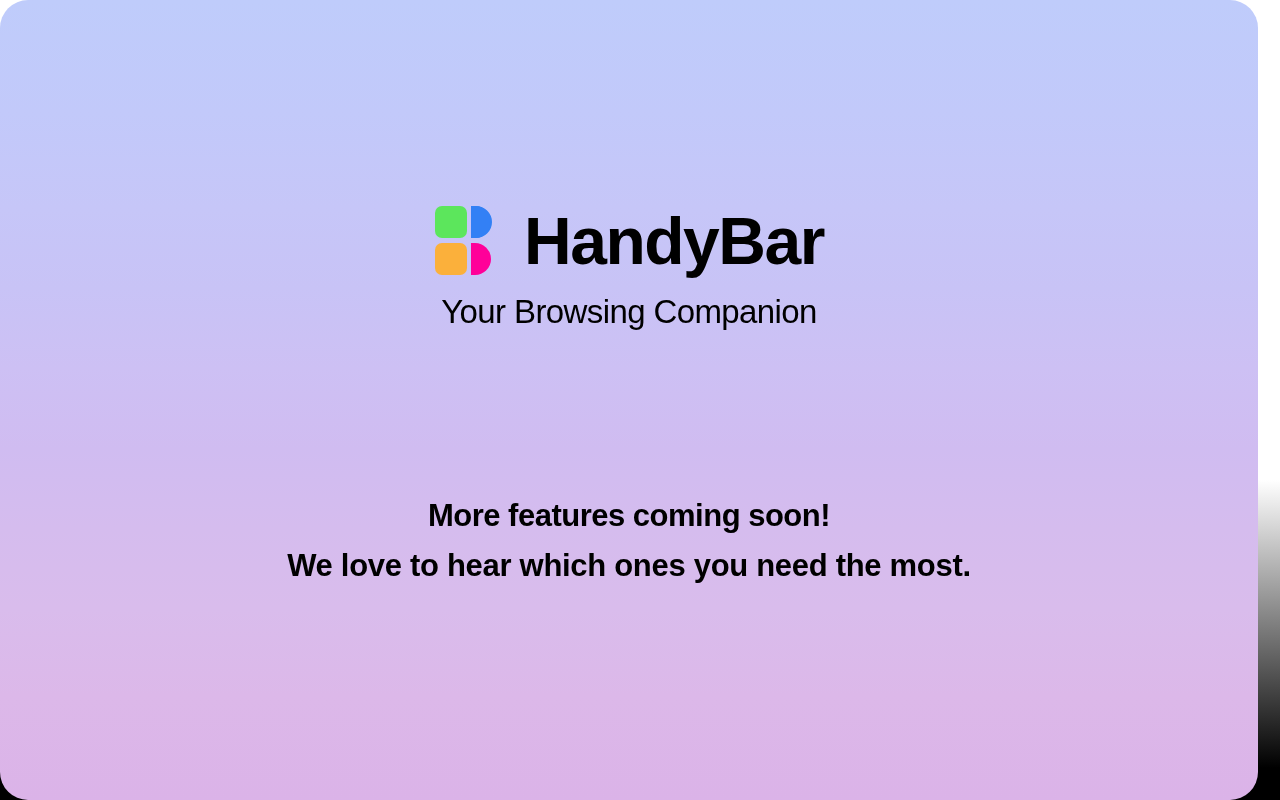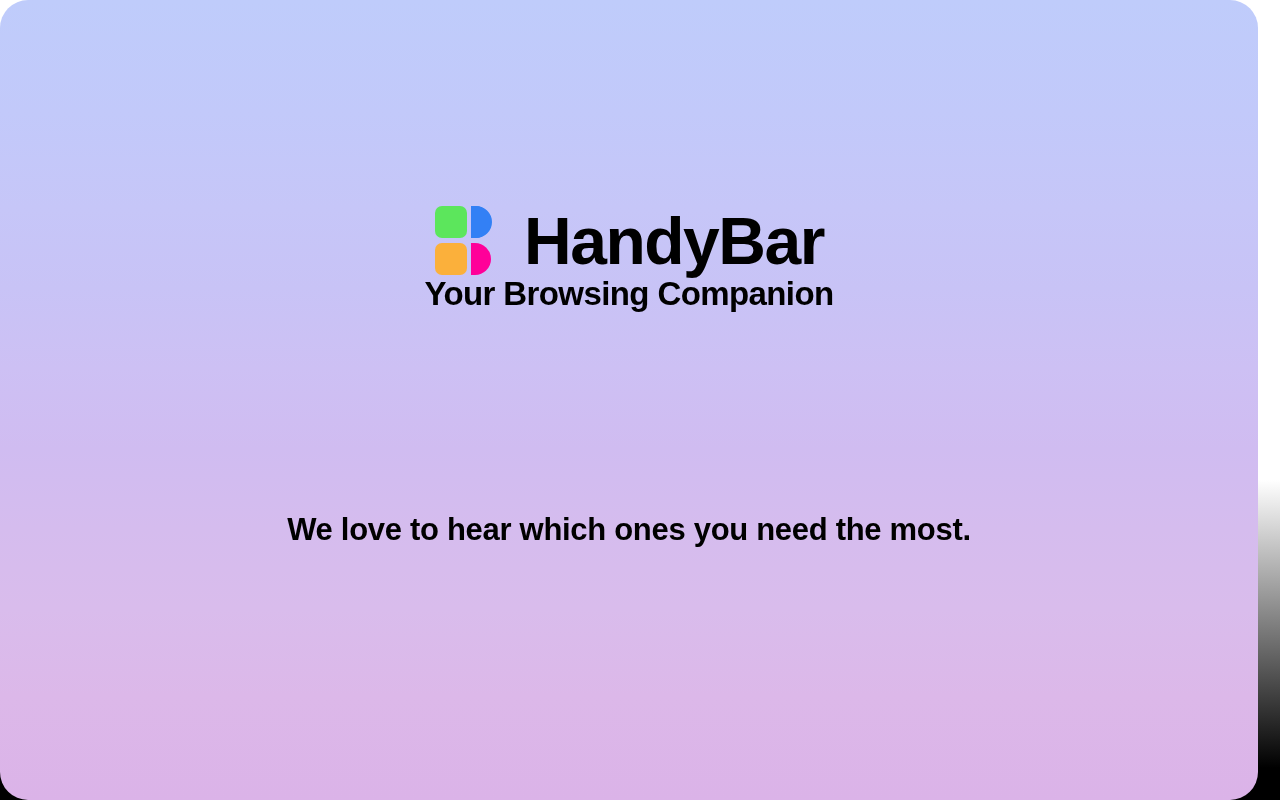--- a/index.html
+++ b/index.html
@@ -75,23 +75,24 @@
   .wordmark {
     font-size: 66px;
     line-height: 1;
     font-weight: 700;
     letter-spacing: -1.5px;
     color: #000000;
     white-space: nowrap;
   }
 
   .tagline {
+    margin-top: 18px;
     font-size: 33px;
     line-height: 1;
-    font-weight: 700;
+    font-weight: 400;
     letter-spacing: -0.6px;
     color: #000000;
     white-space: nowrap;
   }
 
   
   .coming-soon-block {
     position: absolute;
     top: 498px;
     left: 0;
@@ -141,16 +142,17 @@
         </svg>
       </span>
 
       <span class="wordmark">HandyBar</span>
     </div>
 
     <div class="tagline">Your Browsing Companion</div>
   </div>
 
   <div class="coming-soon-block">
+    <div class="coming-soon-heading">More features coming soon!</div>
     <div class="coming-soon-subtext">We love to hear which ones you need the most.</div>
   </div>
 
 </div>
 
 </body></html>

